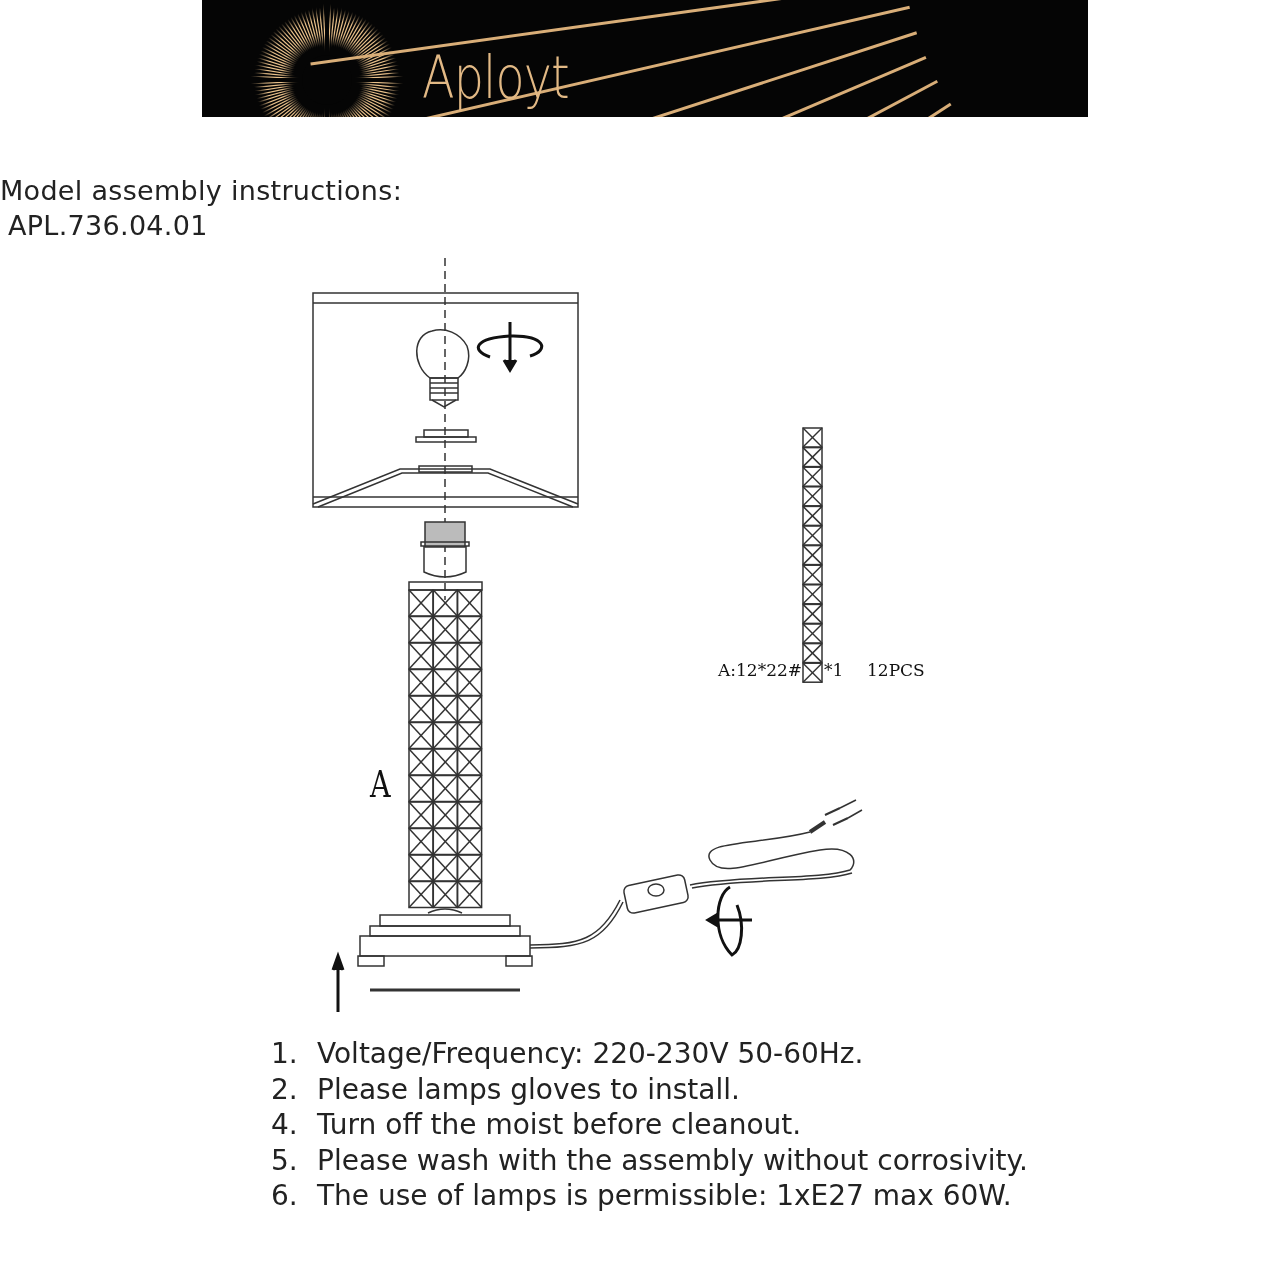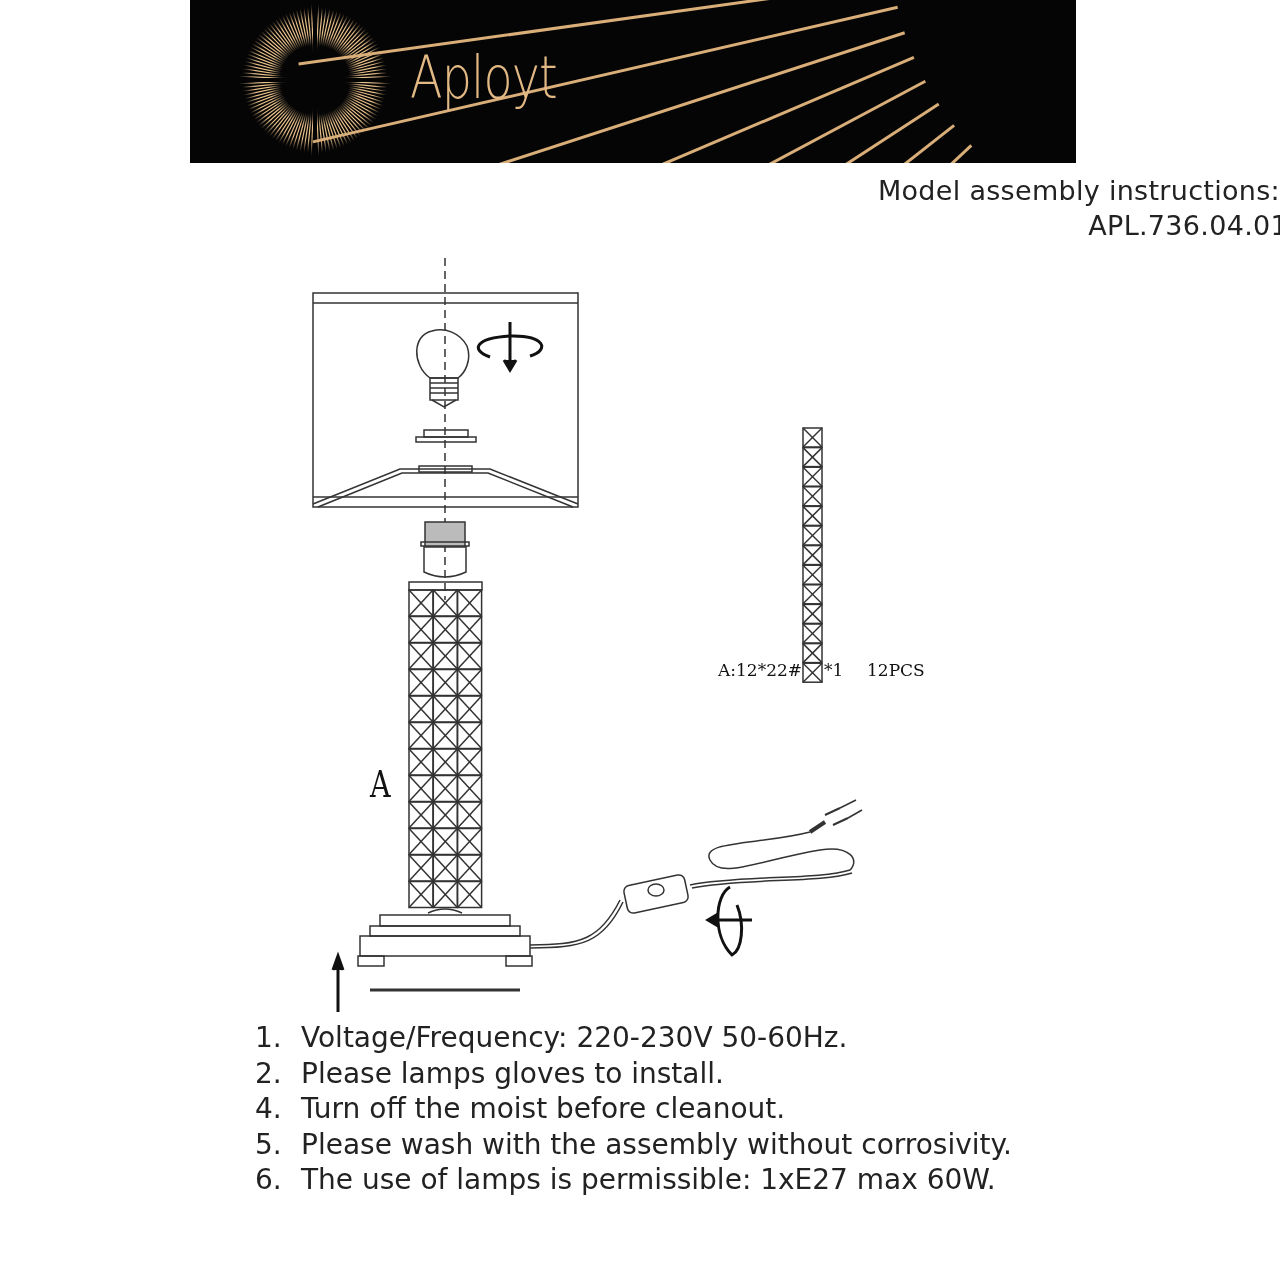--- a/index.html
+++ b/index.html
@@ -1,24 +1,24 @@
 <!DOCTYPE html>
 <html><head>
 <meta charset="utf-8">
 <style>
   html,body{margin:0;padding:0;background:#ffffff;}
   body{width:1280px;height:1280px;position:relative;overflow:hidden;font-family:"DejaVu Sans","Liberation Sans",sans-serif;color:#1a1a1a;}
-  .banner{position:absolute;left:190px;top:0;width:886px;height:163px;background:#050505;overflow:hidden;}
+  .banner{position:absolute;left:202px;top:0;width:886px;height:117px;background:#050505;overflow:hidden;}
   .banner svg{position:absolute;left:0;top:0;}
   .brand{position:absolute;left:220px;top:44px;font-family:"DejaVu Sans","Liberation Sans",sans-serif;font-weight:200;font-size:58px;letter-spacing:-1px;color:#e2b985;transform:scaleX(0.82);transform-origin:left top;}
-  .title{position:absolute;left:0;width:1280px;text-align:right;font-size:27px;color:#222;letter-spacing:0.3px;}
+  .title{position:absolute;left:0;width:1280px;text-align:left;font-size:27px;color:#222;letter-spacing:0.3px;}
   .t1{top:175px;}
   .t2{top:210px;padding-left:8px;}
   .diagram{position:absolute;left:0;top:0;}
-  .instructions{position:absolute;left:255px;top:1020px;margin:0;padding:0;list-style:none;}
+  .instructions{position:absolute;left:255px;top:1020px;margin:16px;padding:0;list-style:none;}
   .instructions li{font-size:28px;line-height:35.6px;color:#222;white-space:nowrap;}
   .instructions .num{display:inline-block;width:46px;}
   .lbl{position:absolute;font-family:"DejaVu Serif","Liberation Serif",serif;font-weight:normal;color:#111;}
   .lblA{left:370px;top:762px;font-size:38px;font-weight:normal;transform:scaleX(0.75);transform-origin:left top;}
   .partspec{left:718px;top:660px;font-size:17px;}
   .partqty{left:867px;top:660px;font-size:17px;}
 </style>
 </head>
 <body>
 

